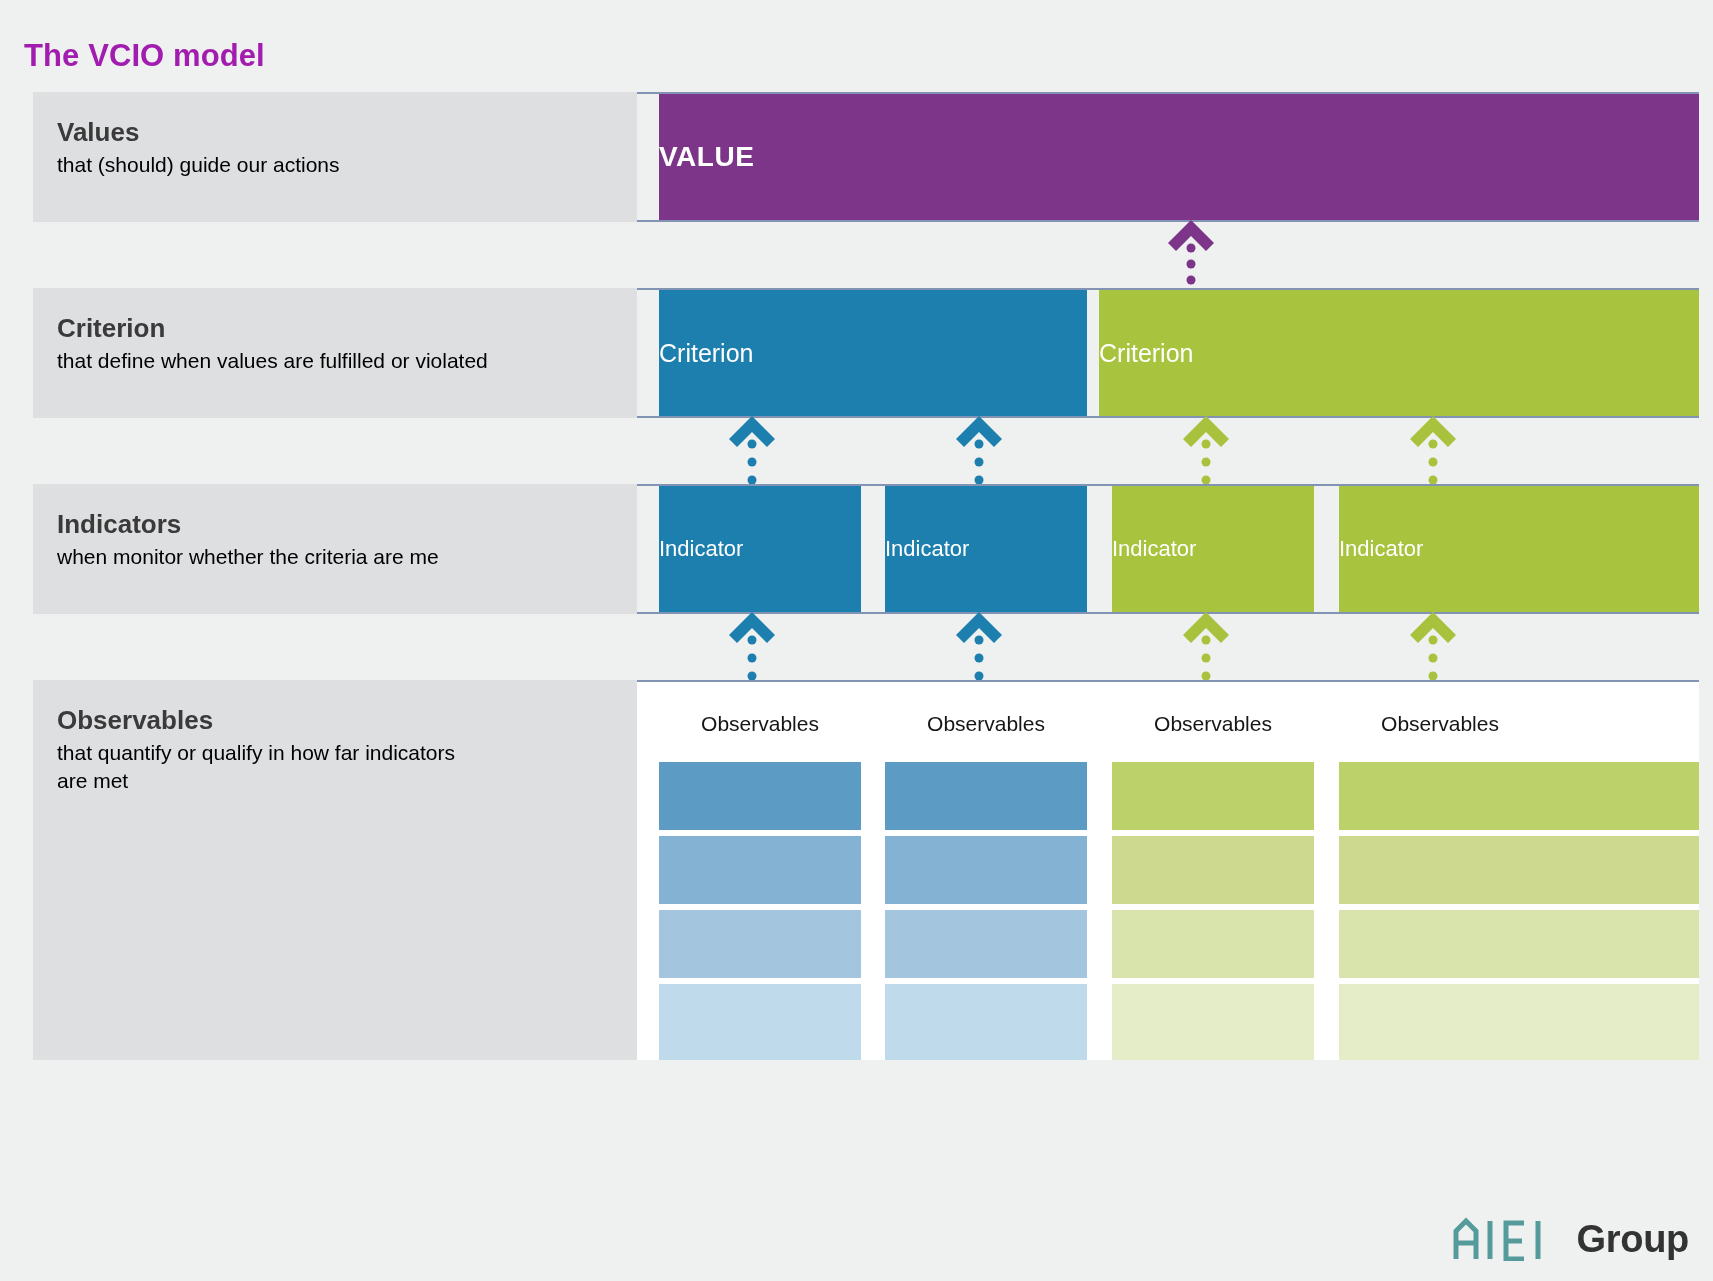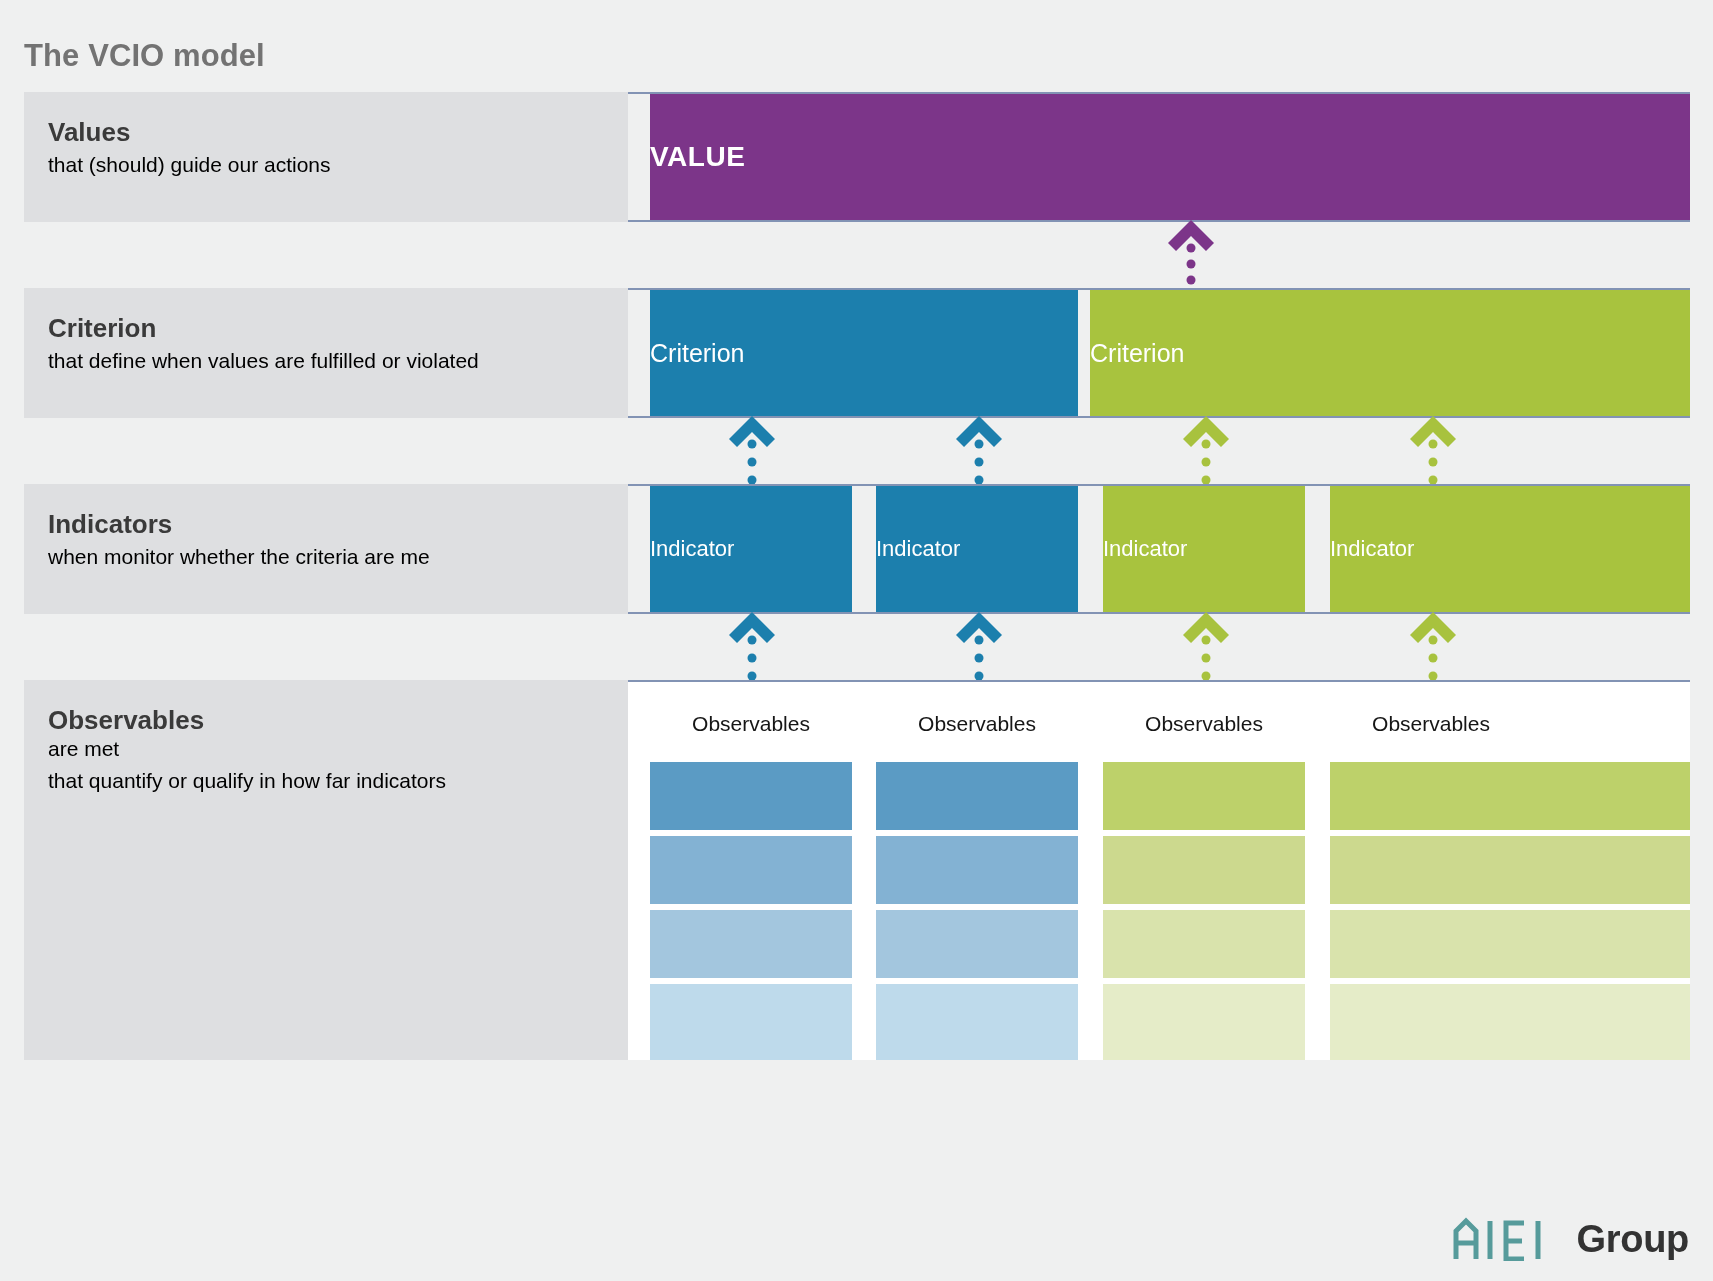--- a/index.html
+++ b/index.html
@@ -8,26 +8,26 @@
     background:#eff0f0;
     font-family:"Liberation Sans", sans-serif;
     position:relative;
     overflow:hidden;
   }
   #stage{position:absolute;left:0;top:0;width:1713px;height:1281px;}
 
   
   .title{
     position:absolute;left:24px;top:38px;
-    font-size:31px;font-weight:bold;color:#737373;
+    font-size:31px;font-weight:bold;color:#a21caf;
     letter-spacing:0.1px;
   }
 
   
-  .band{position:absolute;left:0;width:1426px;}
+  .band{position:absolute;left:9px;width:1426px;}
   .band .rule-top,.band .rule-bot{
     position:absolute;left:24px;width:1666px;height:2px;background:#8293b4;
   }
   .band .rule-top{top:0}
   .band .rule-bot{bottom:0}
 
   .labelpanel{
     position:absolute;left:24px;top:0;width:604px;height:100%;
     background:#dedfe1;
     box-sizing:border-box;
@@ -203,22 +203,22 @@
       <circle cx="25" cy="30" r="4.5" fill="#a8c23e"></circle>
       <circle cx="25" cy="48" r="4.5" fill="#a8c23e"></circle>
       <circle cx="25" cy="66" r="4.5" fill="#a8c23e"></circle>
     </svg>
   </div>
 
   <div class="band" style="top:680px;height:380px;padding-left:33px;">
     <div class="rule-top"></div>
     <div class="labelpanel">
       <div class="lbl-h">Observables</div>
+      <div class="lbl-s">that quantify or qualify in how far indicators</div>
       <div class="lbl-s" style="margin-top:0">are met</div>
-      <div class="lbl-s">that quantify or qualify in how far indicators</div>
     </div>
 
     <div class="obs-white" style="left:628px;top:2px;width:1062px;height:378px;"></div>
 
     <div class="obs-col-title" style="left:650px;top:32px;width:202px;">Observables</div>
     <div class="obs-col-title" style="left:876px;top:32px;width:202px;">Observables</div>
     <div class="obs-col-title" style="left:1103px;top:32px;width:202px;">Observables</div>
     <div class="obs-col-title" style="left:1330px;top:32px;width:202px;">Observables</div>
 
     <div class="obs-tile" style="left:650px;top:82px;width:202px;height:68px;background:#5b9bc4;"></div>

